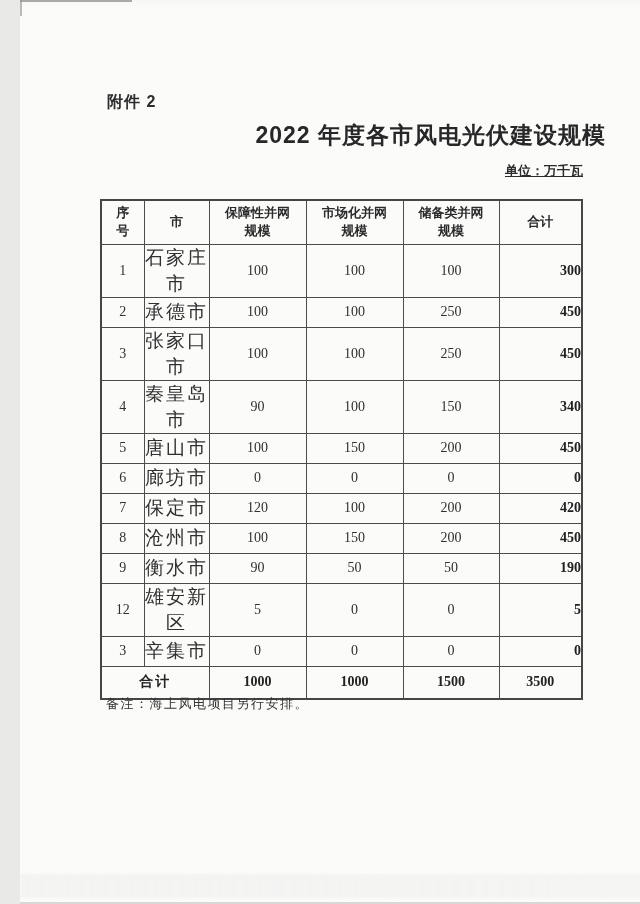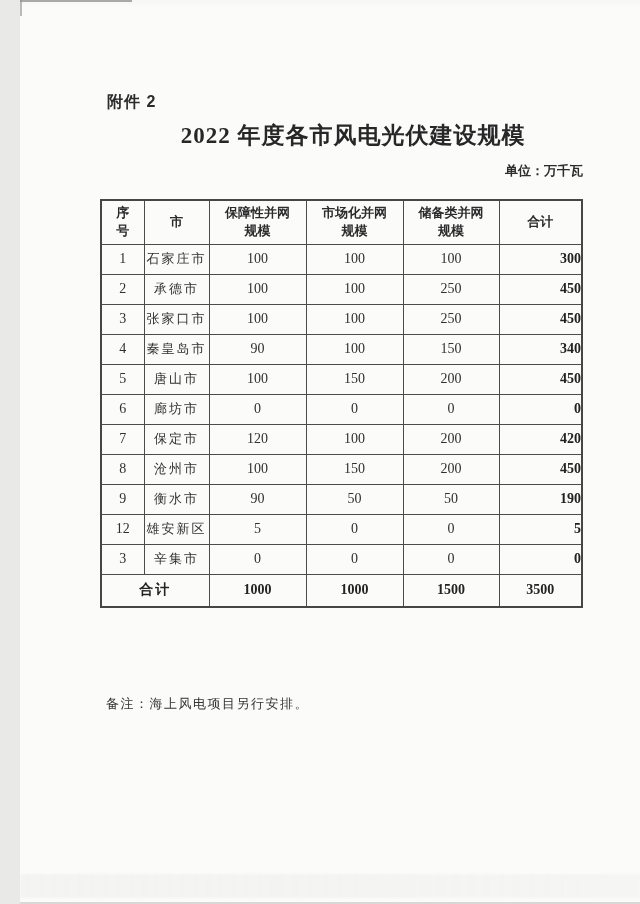--- a/index.html
+++ b/index.html
@@ -43,29 +43,29 @@
   }
 
   .attachment {
     position: absolute; left: 87px; top: 92px;
     font-family: "Liberation Sans", sans-serif;
     font-size: 16px; font-weight: 600; color: #2c2c2c;
     letter-spacing: 1px;
   }
   .title {
     position: absolute; left: 80px; top: 120px; width: 506px;
-    text-align: center;
-    font-family: Liberation Serif, serif;
+    text-align: right;
+    font-family: Liberation Sans, sans-serif;
     font-size: 23px; font-weight: bold; color: #272727;
     letter-spacing: 1px;
   }
   .unit {
     position: absolute; right: 77px; top: 162px;
     font-family: "Liberation Sans", sans-serif;
-    font-size: 13px; font-weight: bold; color: #2c2c2c;
+    font-size: 13px; font-weight: bold; color: #2c2c2c; text-decoration: underline;
   }
 
   table.data-table {
     position: absolute; left: 80px; top: 199px;
     width: 481px;
     border-collapse: collapse;
     table-layout: fixed;
     border: 2px solid #464646;
   }
   .data-table th, .data-table td {
@@ -80,21 +80,21 @@
   .data-table th {
     font-family: "Liberation Sans", sans-serif;
     font-size: 13px; font-weight: bold; color: #2b2b2b;
     padding: 0 11px;
   }
   .data-table td {
     font-family: "Liberation Serif", serif;
     font-size: 14px; color: #303030;
   }
   .data-table td.city {
-    font-size: 13px;
+    font-size: 19px;
     letter-spacing: 2px;
   }
   .data-table td.total {
     font-weight: bold; color: #222; text-align: right;
   }
   .data-table tfoot td {
     font-weight: bold; color: #232323;
   }
   .data-table tfoot td.footer-label {
     font-family: "Liberation Sans", sans-serif;

